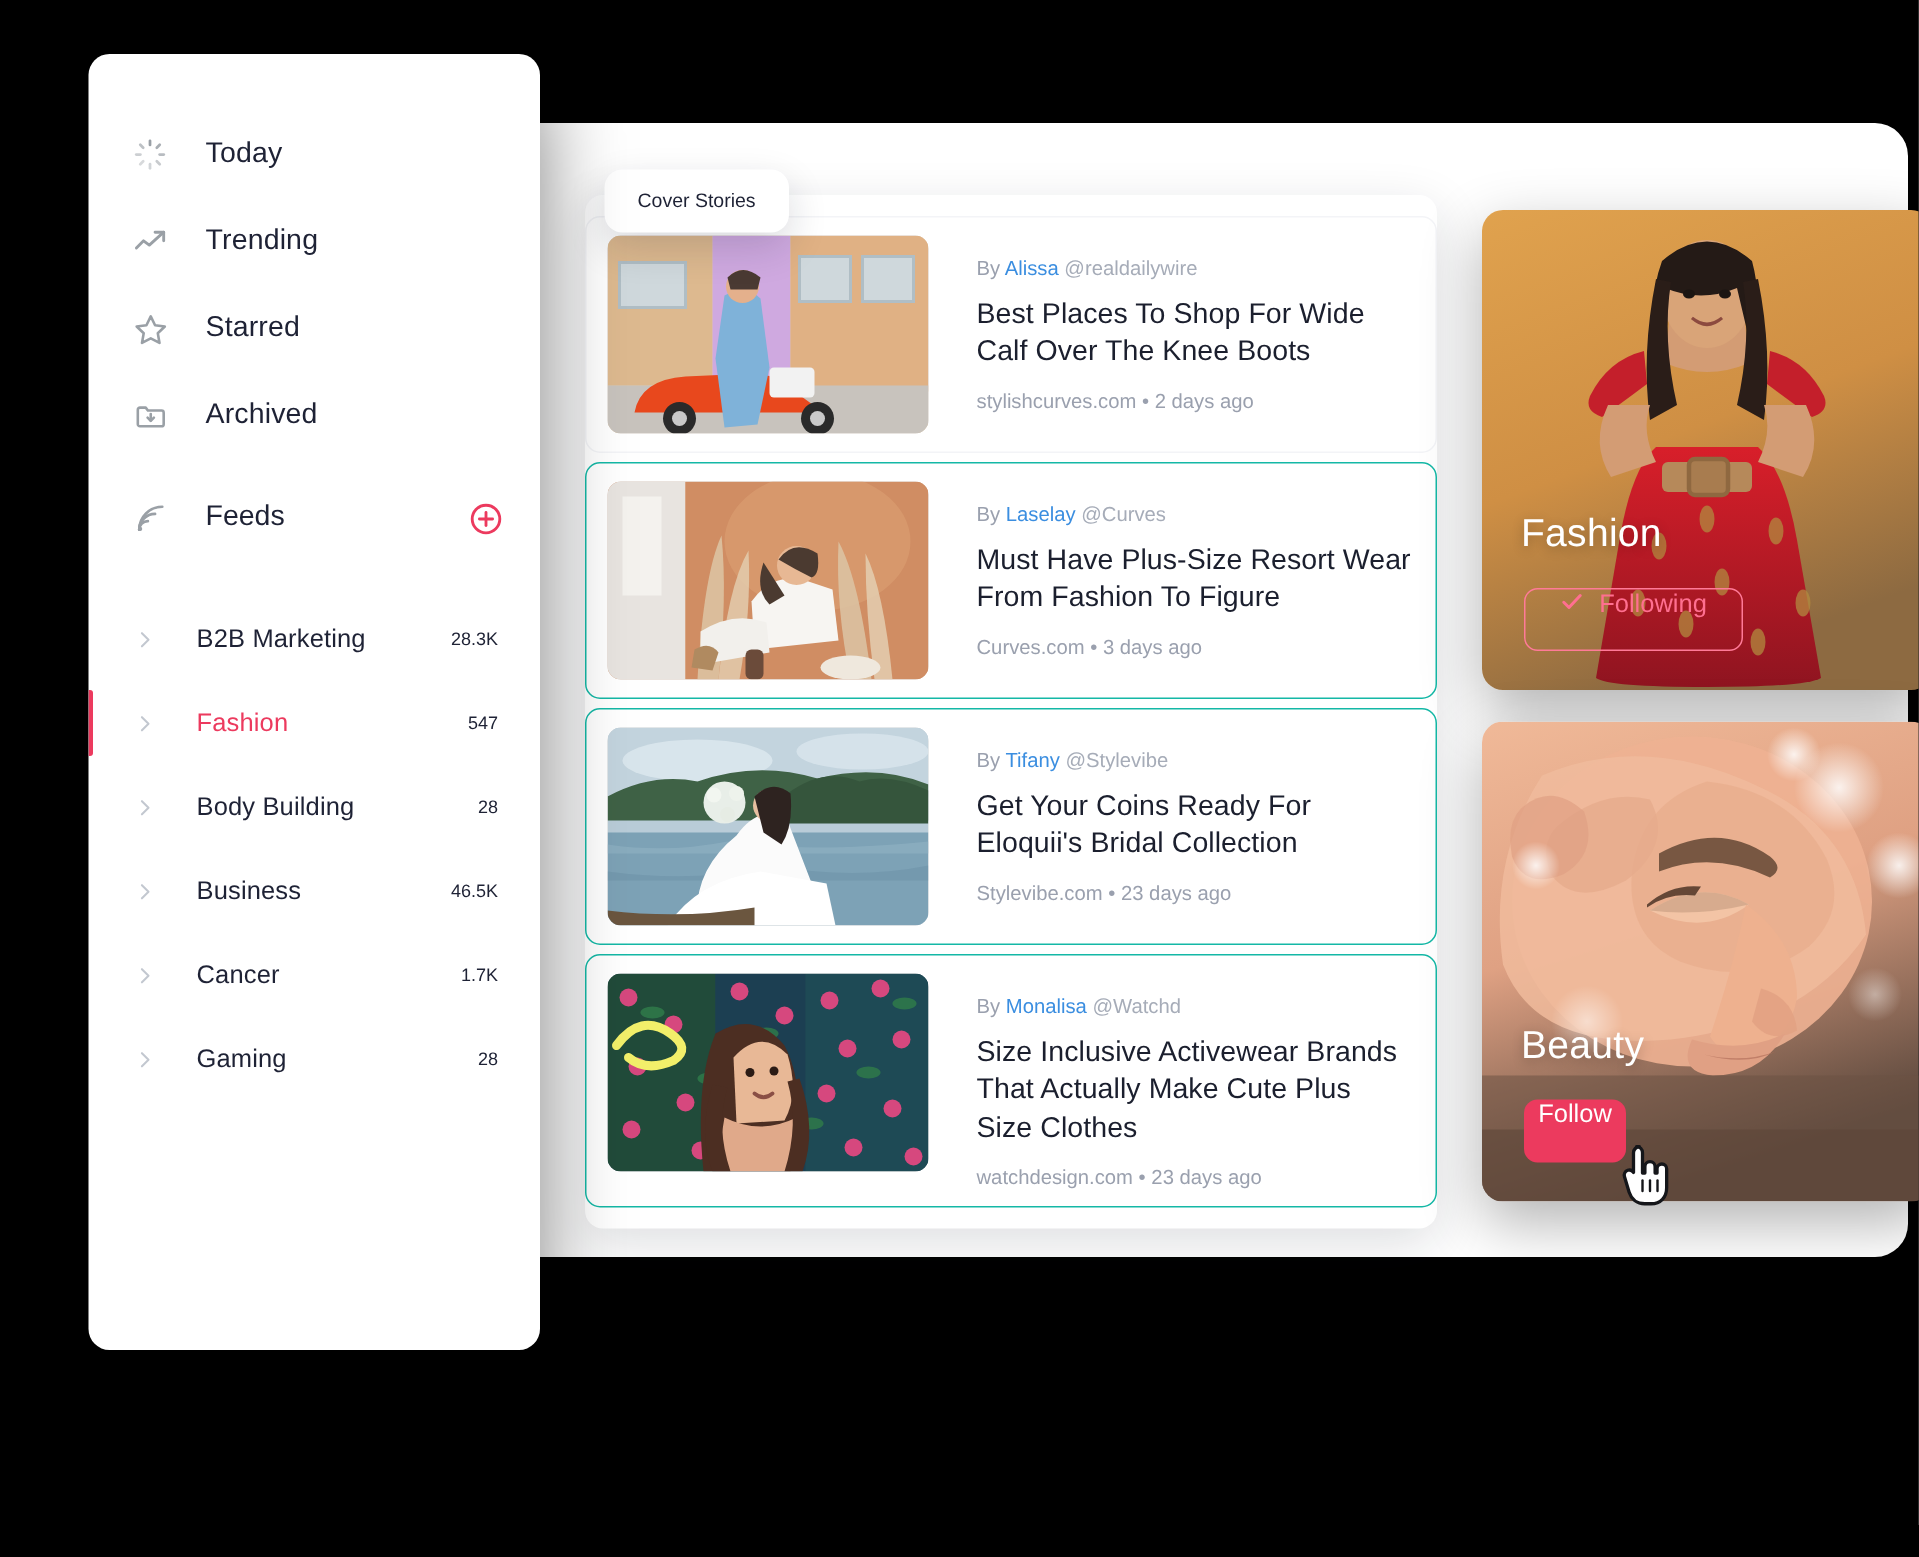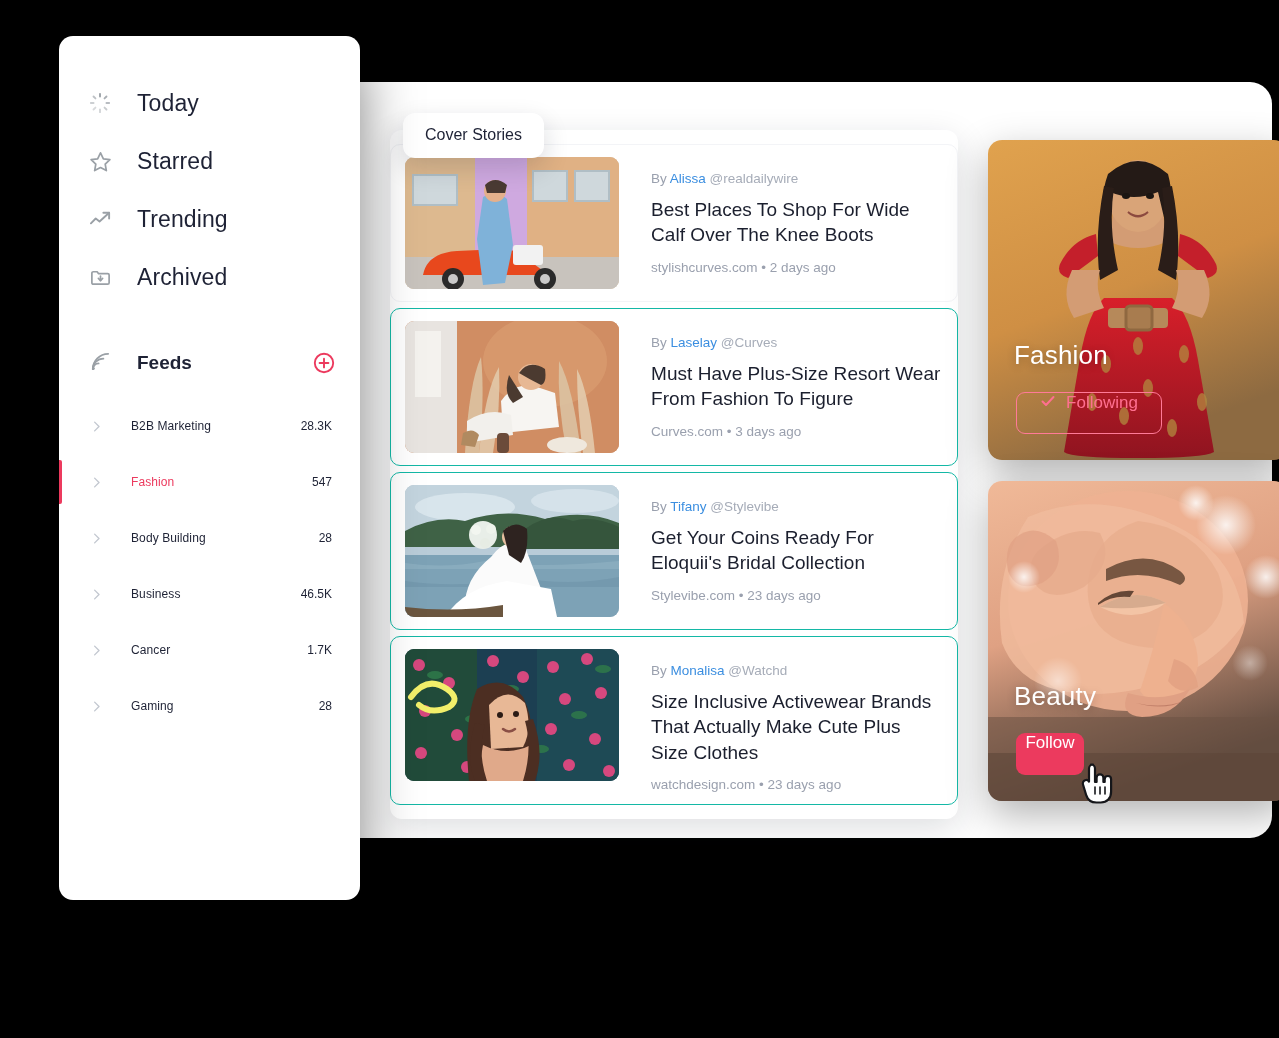--- a/index.html
+++ b/index.html
@@ -59,34 +59,33 @@
     width: 30px;
     height: 28px;
     display: flex;
     align-items: center;
     justify-content: flex-start;
     color: #9aa0a6;
     flex: none;
   }
   .nav-item .nav-label {
     margin-left: 18px;
-    font-size: 23px;
+    font-size: 19px;
     color: #1e2235;
     letter-spacing: 0.1px;
     text-align: right;
   }
 
   .feeds-header {
     display: flex;
-    align-items: center;
+    align-items: flex-start;
     height: 58px;
     padding-left: 30px;
     padding-right: 24px;
     margin-top: 28px;
-    font-weight: bold;
   }
   .feeds-header .nav-icon { width: 30px; color: #9aa0a6; flex: none; }
   .feeds-header .nav-label {
     margin-left: 18px;
     font-size: 19px;
     color: #1e2235;
     flex: 1;
   }
   .add-feed-btn {
     width: 24px; height: 24px;
@@ -107,21 +106,21 @@
     cursor: pointer;
   }
   .feed-item .chev {
     width: 16px; height: 16px;
     color: #c3c8d0;
     flex: none;
     display: flex; align-items: center;
   }
   .feed-item .feed-name {
     margin-left: 26px;
-    font-size: 12px;
+    font-size: 17px;
     color: #1e2235;
     flex: 1;
     letter-spacing: 0.1px;
   }
   .feed-item .feed-count {
     font-size: 12px;
     color: #1e2235;
     flex: none;
   }
   .feed-item.active .feed-name { color: #ec3a5e; }
@@ -136,21 +135,21 @@
 
   
   #cover-badge {
     position: absolute;
     left: 403px;
     top: 113px;
     padding: 13px 22px 14px 22px;
     background: #ffffff;
     border-radius: 12px;
     box-shadow: 0 10px 26px rgba(20,25,45,0.16);
-    font-size: 16px;
+    font-size: 13px;
     color: #1e2235;
     z-index: 25;
     white-space: nowrap;
   }
 
   
   #article-list {
     position: absolute;
     left: 390px;
     top: 130px;
@@ -571,35 +570,35 @@
             <line x1="4.93" y1="19.07" x2="7.05" y2="16.95" opacity="0.4"></line>
             <line x1="2" y1="12" x2="5" y2="12" opacity="0.5"></line>
             <line x1="4.93" y1="4.93" x2="7.05" y2="7.05" opacity="0.65"></line>
           </svg>
         </span>
         <span class="nav-label">Today</span>
       </div>
 
       <div class="nav-item">
         <span class="nav-icon">
-          <svg width="23" height="23" viewBox="0 0 24 24" fill="none" stroke="currentColor" stroke-width="1.8" stroke-linejoin="round">
-            <polygon points="12,3 15,9.2 21.8,10.1 16.9,14.8 18.1,21.5 12,18.3 5.9,21.5 7.1,14.8 2.2,10.1 9,9.2"></polygon>
-          </svg>
-        </span>
-        <span class="nav-label">Starred</span>
-      </div>
-
-      <div class="nav-item">
-        <span class="nav-icon">
           <svg width="23" height="23" viewBox="0 0 24 24" fill="none" stroke="currentColor" stroke-width="2" stroke-linecap="round" stroke-linejoin="round">
             <polyline points="2,16 7,11 11,14 21,5"></polyline>
             <polyline points="15,5 21,5 21,11"></polyline>
           </svg>
         </span>
         <span class="nav-label">Trending</span>
+      </div>
+
+      <div class="nav-item">
+        <span class="nav-icon">
+          <svg width="23" height="23" viewBox="0 0 24 24" fill="none" stroke="currentColor" stroke-width="1.8" stroke-linejoin="round">
+            <polygon points="12,3 15,9.2 21.8,10.1 16.9,14.8 18.1,21.5 12,18.3 5.9,21.5 7.1,14.8 2.2,10.1 9,9.2"></polygon>
+          </svg>
+        </span>
+        <span class="nav-label">Starred</span>
       </div>
 
       <div class="nav-item">
         <span class="nav-icon">
           <svg width="23" height="23" viewBox="0 0 24 24" fill="none" stroke="currentColor" stroke-width="1.8" stroke-linecap="round" stroke-linejoin="round">
             <path d="M3 7.5a1.5 1.5 0 0 1 1.5-1.5h4L10 8h9.5A1.5 1.5 0 0 1 21 9.5v8A1.5 1.5 0 0 1 19.5 19h-15A1.5 1.5 0 0 1 3 17.5z"></path>
             <line x1="12" y1="10.5" x2="12" y2="15"></line>
             <polyline points="9.8,13 12,15.2 14.2,13"></polyline>
           </svg>
         </span>

